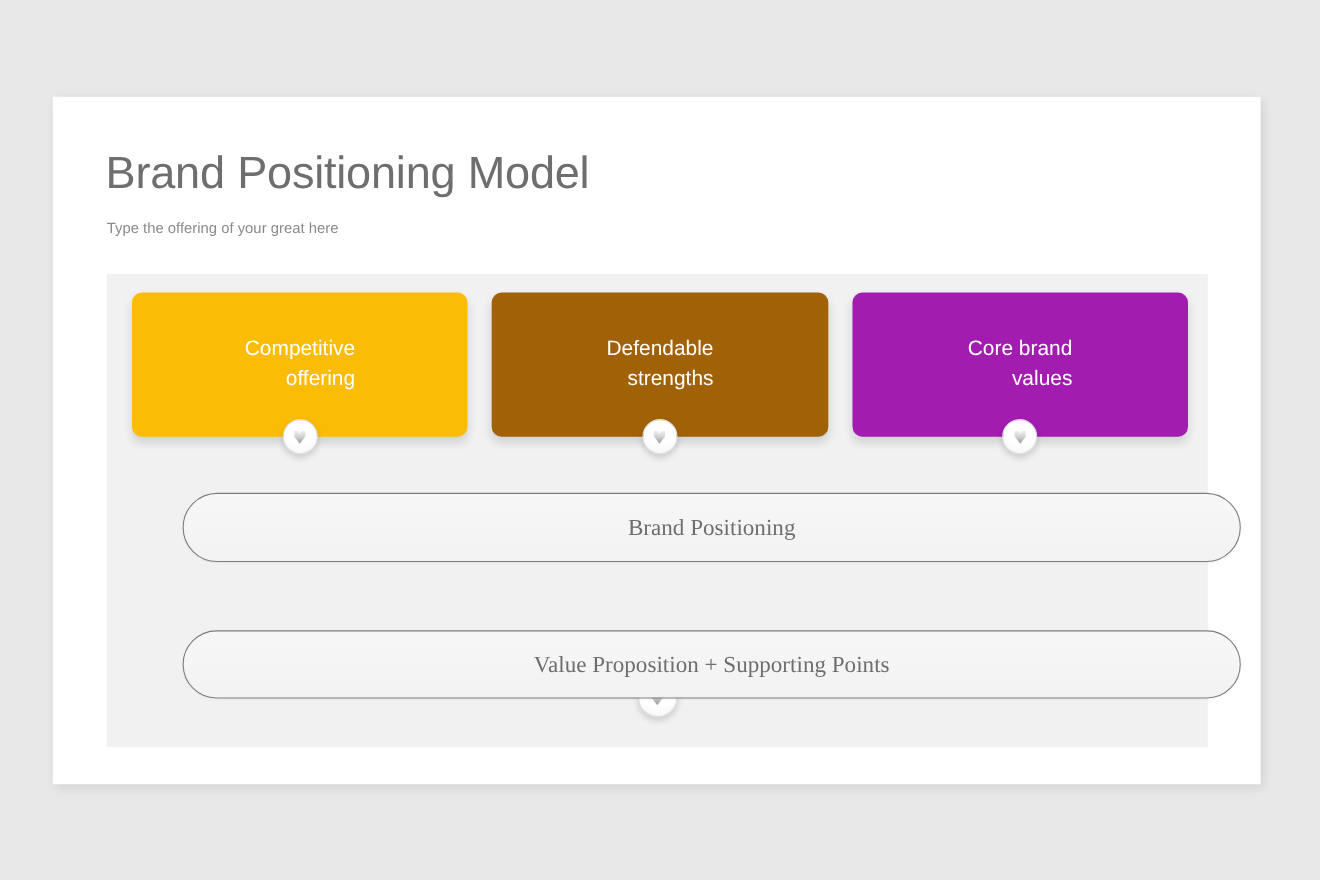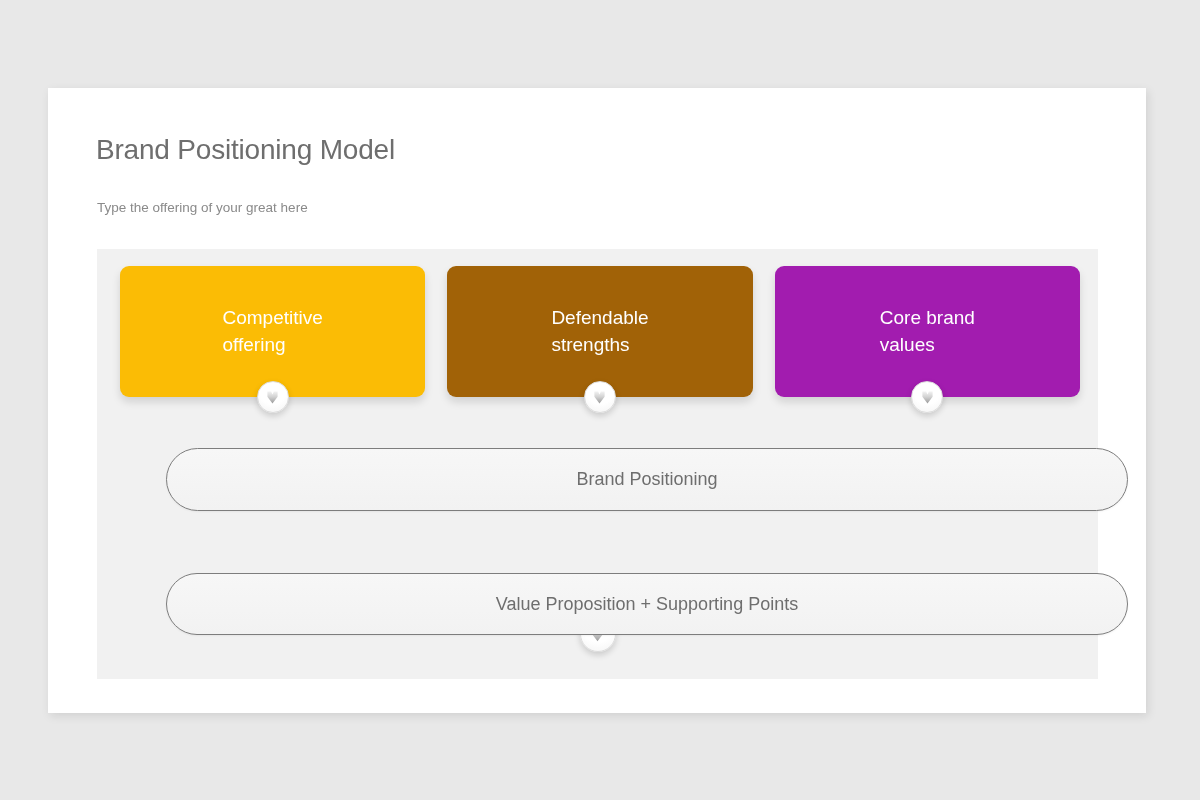--- a/index.html
+++ b/index.html
@@ -25,21 +25,21 @@
     height: 625px;
     background: #ffffff;
     box-shadow: 2px 3px 9px rgba(0,0,0,0.10);
   }
 
   
   #page-title {
     position: absolute;
     left: 48px;
     top: 47px;
-    font-size: 28px;
+    font-size: 41px;
     font-weight: 400;
     color: #6e6e6e;
     letter-spacing: -0.2px;
     line-height: 1.1;
     white-space: nowrap;
   }
 
   #page-subtitle {
     position: absolute;
     left: 49px;
@@ -71,21 +71,21 @@
     gap: 22px;
   }
 
   .pillar-card {
     position: relative;
     flex: 1 1 0;
     border-radius: 9px;
     display: flex;
     align-items: center;
     justify-content: center;
-    text-align: left;
+    text-align: right;
     box-shadow: 0 5px 9px rgba(0,0,0,0.13);
   }
 
   .pillar-label {
     color: #ffffff;
     font-size: 19px;
     font-weight: 400;
     line-height: 1.42;
     padding: 0 10px;
     white-space: pre-line;
@@ -133,24 +133,25 @@
     display: flex;
     align-items: center;
     justify-content: center;
     box-shadow: 0 1px 2px rgba(0,0,0,0.05);
   }
 
   #pill-brand-positioning { top: 199px; height: 63px; }
   #pill-value-proposition { top: 324px; height: 62px; }
 
   .pill-label {
-    font-size: 18px;
+    font-size: 21px;
     font-weight: 400;
     color: #6e6e6e;
     white-space: nowrap;
+    font-family: Liberation Serif, serif;
   }
 </style>
 </head>
 <body style="background: rgb(232, 232, 232);">
 
 <div id="slide" style="background: rgb(255, 255, 255);">
 
   <h1 id="page-title" style="color: rgb(110, 110, 110);">Brand Positioning Model</h1>
 
   <p id="page-subtitle" style="color: rgb(138, 138, 138);">Type the offering of your great here</p>

